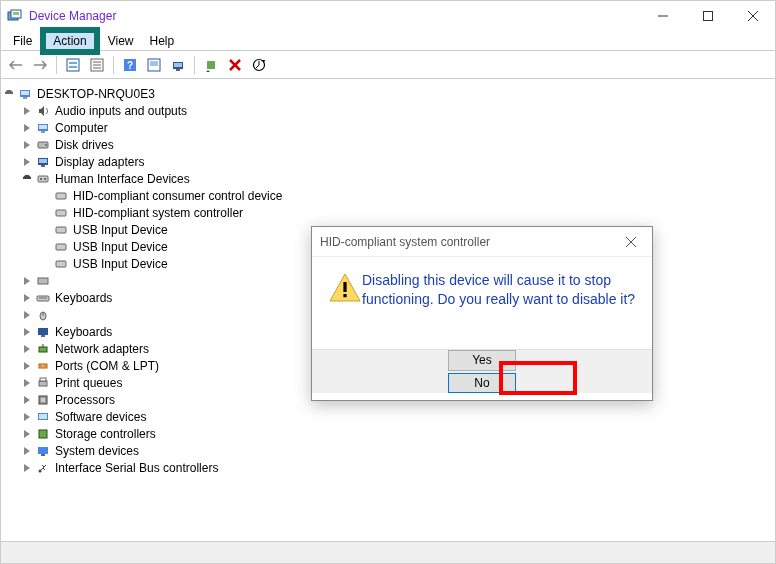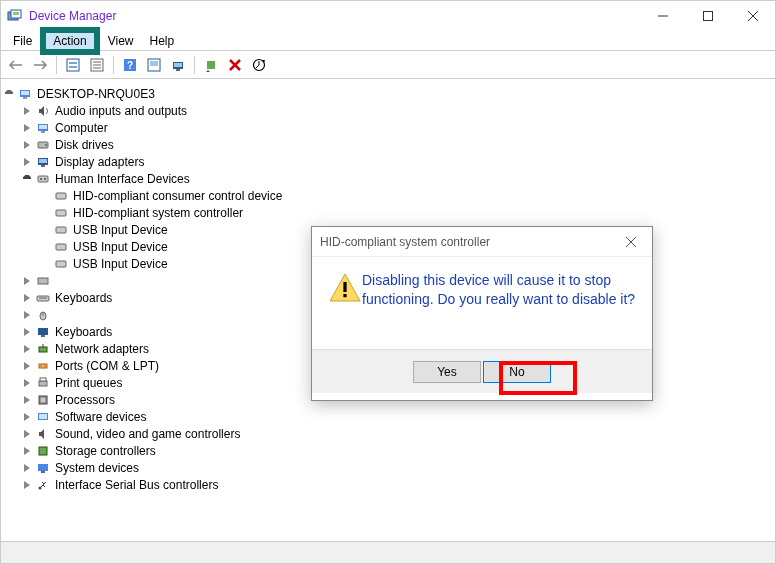--- a/index.html
+++ b/index.html
@@ -29,21 +29,21 @@
 
   .statusbar { position: absolute; bottom: 0; left: 0; right: 0; height: 22px; border-top: 1px solid #ccc; background: #f0f0f0; }
 
   .dialog { position: absolute; left: 310px; top: 225px; width: 342px; height: 175px; background: #fff; border: 1px solid #888; box-shadow: 0 4px 16px rgba(0,0,0,0.25); }
   .dialog-titlebar { height: 30px; display: flex; align-items: center; padding: 0 8px; border-bottom: 1px solid #eee; }
   .dialog-title { flex: 1; color: #555; font-size: 12px; }
   .dialog-close { width: 26px; height: 26px; display: inline-flex; align-items: center; justify-content: center; color: #555; }
   .dialog-body { display: flex; padding: 14px 16px 10px 16px; min-height: 92px; }
   .warn-icon { flex: 0 0 34px; }
   .dialog-text { color: #1a3fb5; font-size: 14px; line-height: 1.35; }
-  .dialog-footer { background: #f0f0f0; height: 44px; display: flex; align-items: center; justify-content: center; padding: 0 14px; gap: 2px; border-top: 1px solid #e0e0e0; }
+  .dialog-footer { background: #f0f0f0; height: 44px; display: flex; align-items: center; justify-content: center; padding: 0 14px; gap: 2px; border-top: 1px solid #e0e0e0; flex-direction: column; }
   .dlg-btn { width: 68px; height: 22px; font-size: 12px; background: #e1e1e1; border: 1px solid #adadad; display: inline-flex; align-items: center; justify-content: center; }
   .dlg-btn.default { border: 1px solid #0078d7; }
 
   .red-highlight { position: absolute; border: 4px solid #f00; pointer-events: none; }
 </style>
 </head>
 <body>
 
 <div class="titlebar">
   <span class="titlebar-icon">
@@ -427,34 +427,20 @@
           <path d="M1 0 L7 4 L1 8 Z" fill="#888"></path>
         </svg>
       </span>
     <span class="node-icon">
         <svg width="14" height="14">
           <rect x="2" y="3" width="10" height="7" fill="#4a86e8"></rect>
           <rect x="3" y="4" width="8" height="5" fill="#cfe2f3"></rect>
         </svg>
       </span>
     <span class="node-label">Software devices</span>
-  </div>
-  <div class="tree-row">
-    <span class="ind"></span>
-      <span class="exp">
-        <svg width="8" height="8">
-          <path d="M1 0 L7 4 L1 8 Z" fill="#888"></path>
-        </svg>
-      </span>
-    <span class="node-icon">
-        <svg width="14" height="14">
-          <path d="M3 5h2l3-3v10l-3-3H3z" fill="#555"></path>
-        </svg>
-      </span>
-    <span class="node-label">Sound, video and game controllers</span>
   </div>
   <div class="tree-row">
     <span class="ind"></span>
       <span class="exp">
         <svg width="8" height="8">
           <path d="M1 0 L7 4 L1 8 Z" fill="#888"></path>
         </svg>
       </span>
     <span class="node-icon">
         <svg width="14" height="14">

